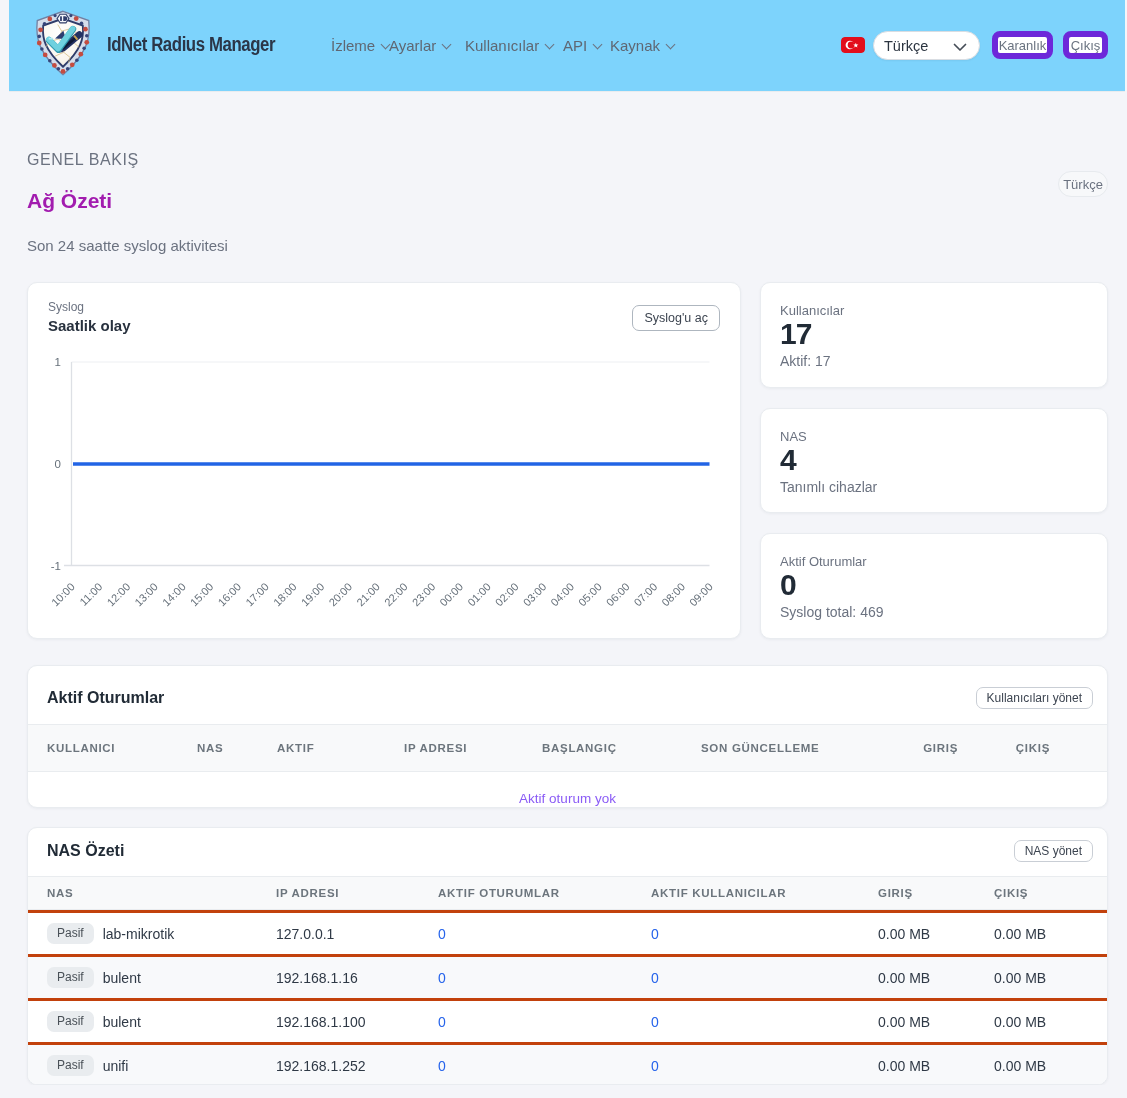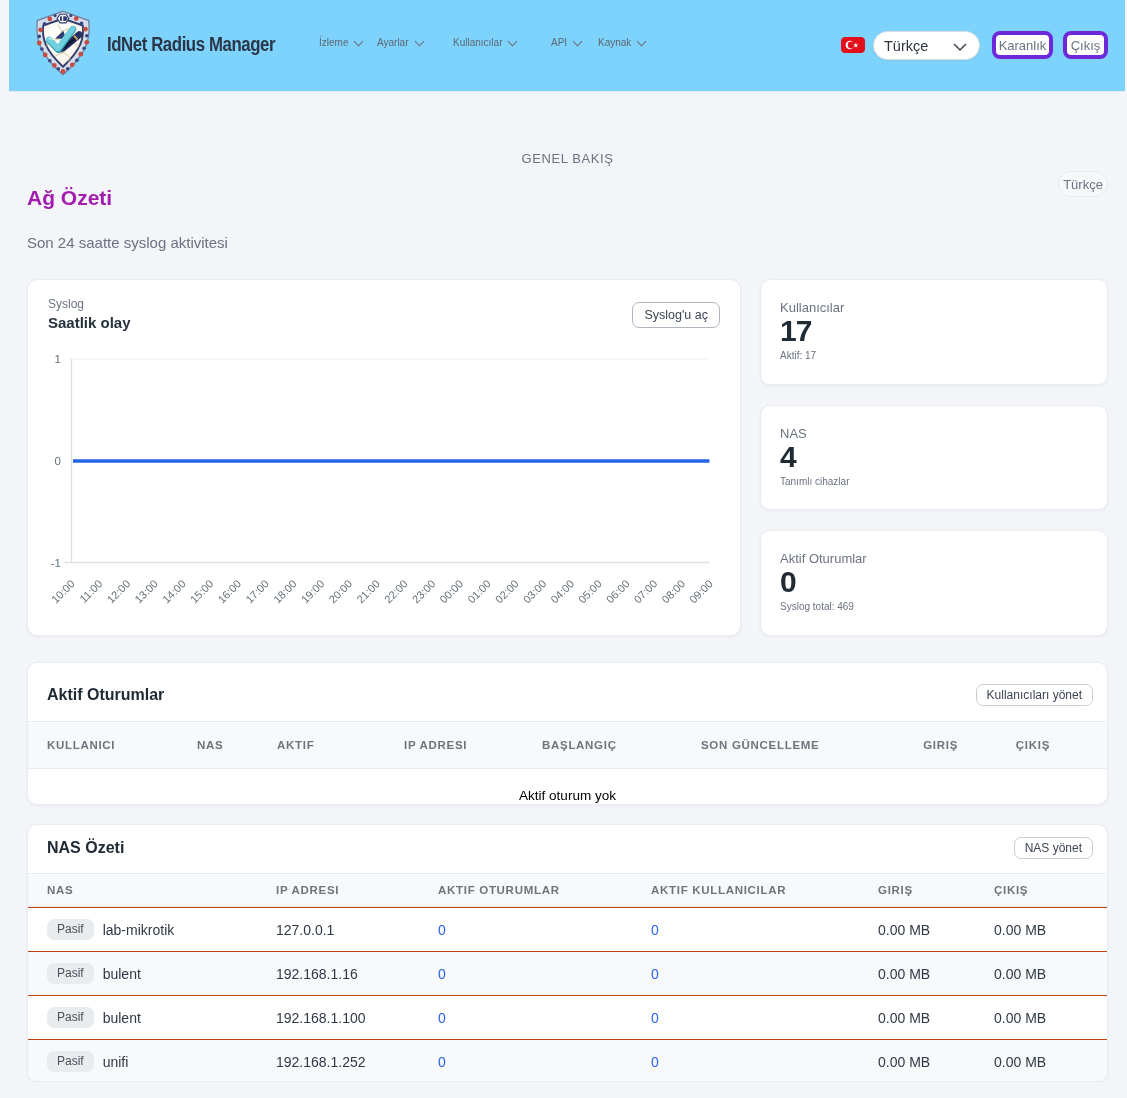--- a/index.html
+++ b/index.html
@@ -3,65 +3,65 @@
 <meta charset="utf-8">
 <title>IdNet Radius Manager</title>
 <style>
 * { margin:0; padding:0; box-sizing:border-box; }
 html,body { width:1127px; }
 body { background:#f4f5f9; font-family:"Liberation Sans", sans-serif; color:#212b36; }
 
 .header { position:relative; height:92px; background:#7dd3fc; margin-left:9px; margin-right:2px; border-bottom:1px solid #e9ecef; }
 .logo { position:absolute; left:21px; top:10px; width:66px; height:66px; filter:blur(0.4px) saturate(0.92); }
 .brand { position:absolute; left:98px; top:33px; font-size:20px; font-weight:700; color:#2b3648; letter-spacing:-0.5px; transform:scaleX(0.84); transform-origin:left center; white-space:nowrap; }
-.nav-item { position:absolute; top:37px; font-size:10px; color:#5f6773; display:flex; align-items:center; gap:6px; white-space:nowrap; }
+.nav-item { position:absolute; top:37px; font-size:15px; color:#5f6773; display:flex; align-items:center; gap:6px; white-space:nowrap;margin-left:12px; }
 .n1{left:310px;} .n2{left:368px;} .n3{left:444px;} .n4{left:542px;} .n5{left:589px;}
 .chev { width:9px; height:9px; display:inline-block; position:relative; top:-2px; }
 .chev::before { content:""; position:absolute; left:1px; top:2px; width:6px; height:6px; border-right:1.8px solid #6b7280; border-bottom:1.8px solid #6b7280; transform:rotate(45deg); }
 .flag { position:absolute; left:832px; top:37px; width:24px; height:16px; border-radius:4px; }
 .select { position:absolute; left:864px; top:31px; width:107px; height:29px; border:1px solid #d9dde2; border-radius:15px; background:#fff; box-shadow:0 1px 2px rgba(0,0,0,.05); font-size:14.5px; color:#2b3440; display:flex; align-items:center; padding-left:10px; }
 .select .selchev { position:absolute; right:12px; top:11px; }
-.btn { position:absolute; top:31px; height:28px; background:#fff; border:4px solid #6d28d9; border-radius:8px; font-size:13px; color:#6a7380; display:flex; align-items:center; justify-content:center; }
+.btn { position:absolute; top:31px; height:28px; background:#fff; border:6px solid #6d28d9; border-radius:8px; font-size:13px; color:#6a7380; display:flex; align-items:center; justify-content:center; }
 .btn-dark { left:983px; width:61px; }
 .btn-exit { left:1054px; width:45px; }
 
 .pagehead { position:relative; margin:0 19px 0 27px; padding-top:59px; }
-.kicker { font-size:13px; letter-spacing:0.6px; color:#6b7280; font-weight:400;text-align:center; }
+.kicker { font-size:16px; letter-spacing:0.6px; color:#6b7280; font-weight:400; }
 .h1 { font-size:21px; font-weight:700; color:#a21caf; margin-top:20px; }
 .sub { font-size:15px; color:#6b7280; margin-top:24px; }
 .live { position:absolute; right:0; top:79px; width:50px; height:26px; border:1px solid #e7eaee; border-radius:13px; background:#f7f8fa; font-size:13px; color:#6b7280; display:flex; align-items:center; justify-content:center; }
 
 .grid { margin:28px 19px 0 27px; display:grid; grid-template-columns:714px 348px; gap:19px; }
 .card { background:#fff; border:1px solid #e9ecf0; border-radius:10px; box-shadow:0 1px 3px rgba(20,30,50,.05); }
 .chartcard { height:357px; position:relative; }
 .cc-label { font-size:12px; color:#6b7280; position:absolute; left:20px; top:17px; }
 .cc-title { font-size:15px; font-weight:700; color:#28313e; position:absolute; left:20px; top:34px; }
 .cc-btn { position:absolute; right:20px; top:22px; height:26px; padding:0 11px; border:1px solid #aeb6bf; border-radius:7px; background:#fff; font-size:12.5px; color:#3c4450; display:flex; align-items:center; }
 .stats { display:flex; flex-direction:column; gap:20px; }
 .stat { height:106px; padding:20px 19px 0 19px; }
 .stat:nth-child(2) { height:105px; }
 .stat .lbl { font-size:13px; color:#6b7280; }
 .stat .lbl, .stat .num, .stat .more { display:block; }
 .stat .num { font-size:30px; line-height:30px; font-weight:700; color:#212b36; margin-top:1px; letter-spacing:-1px; }
-.stat .more { font-size:10px; color:#6b7280; margin-top:4px; }
+.stat .more { font-size:14px; color:#6b7280; margin-top:4px; }
 
 .tcard { margin:0 19px 0 27px; overflow:hidden; }
 .tcard.first { margin-top:26px; height:143px; }
 .tcard.second { margin-top:19px; height:258px; }
 .thead-bar { display:flex; align-items:center; justify-content:space-between; padding:0 14px 0 19px; }
 .tcard.first .thead-bar { height:58px; padding-top:6px; }
 .tcard.second .thead-bar { height:48px; padding-bottom:3px; }
 .t-title { font-size:16px; font-weight:700; color:#212b36; }
 .t-btn { height:19px; padding:10px 10px; border:1px solid #c9ced5; border-radius:7px; background:#fff; font-size:12px; color:#3c4450; display:flex; align-items:center; }
 .hrow { background:#f8f9fa; border-top:1px solid #e9ecef; border-bottom:1px solid #e9ecef; display:grid; align-items:center; padding-left:19px; font-size:11.5px; font-weight:700; color:#6c757d; letter-spacing:0.7px; }
 .t1 .hrow { height:48px; grid-template-columns:150px 80px 127px 138px 159px 184px 73px 92px 1fr; }
 .t1 .hrow .r { text-align:right; }
-.empty { height:52px; display:flex; align-items:center; justify-content:center; font-size:13.5px; color:#000000; }
+.empty { height:52px; display:flex; align-items:center; justify-content:center; font-size:13.5px; color:#8b5cf6; }
 .t2 .hrow { height:34px; grid-template-columns:229px 162px 213px 227px 116px 1fr; }
-.drow { height:44px; display:grid; grid-template-columns:229px 162px 213px 227px 116px 1fr; align-items:center; padding-left:19px; font-size:14px; color:#2f3946; border-top:1px solid #c2410c; }
+.drow { height:44px; display:grid; grid-template-columns:229px 162px 213px 227px 116px 1fr; align-items:center; padding-left:19px; font-size:14px; color:#2f3946; border-top:3px solid #c2410c; }
 .drow:nth-child(even) { background:#f8f9fb; }
 .drow .c1 { display:flex; align-items:center; gap:9px; }
 .badge { background:#e9ecef; color:#495057; font-size:12px; border-radius:7px; padding:3px 10px 4px; }
 .blue { color:#2563eb; }
 </style>
 </head>
 <body>
 <div class="header">
   <svg class="logo" viewBox="0 0 100 100">
     <defs>

